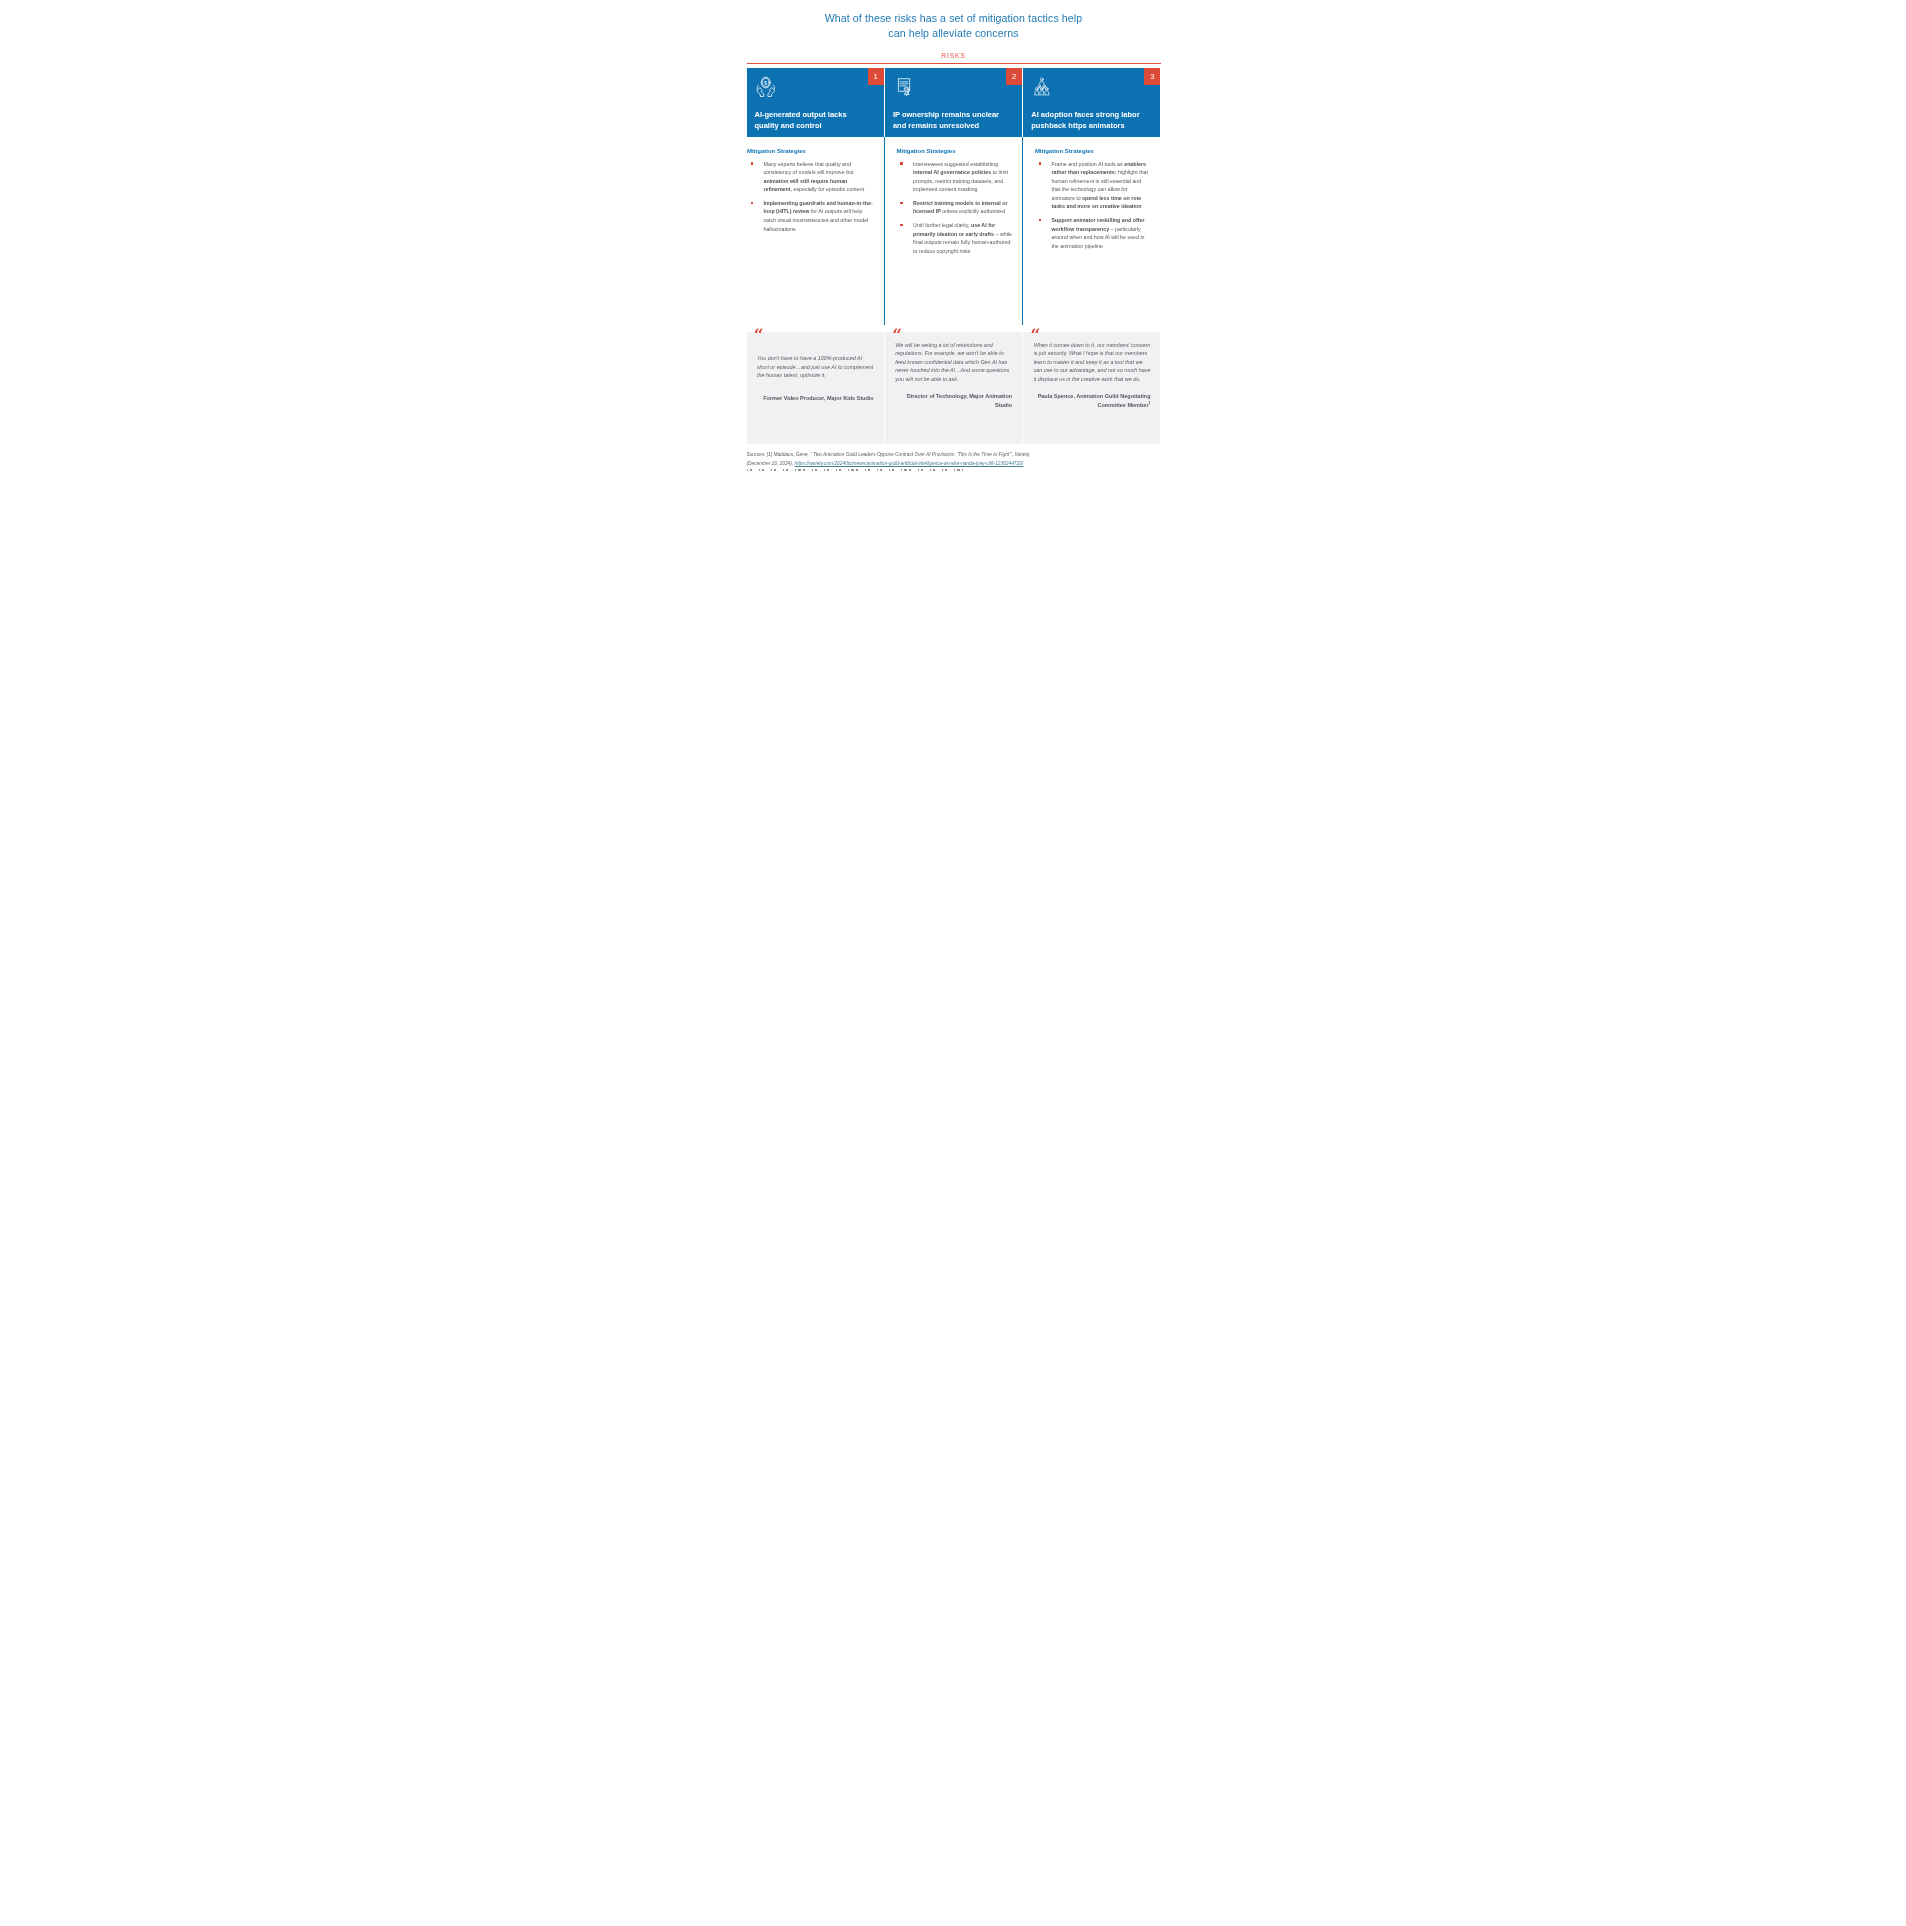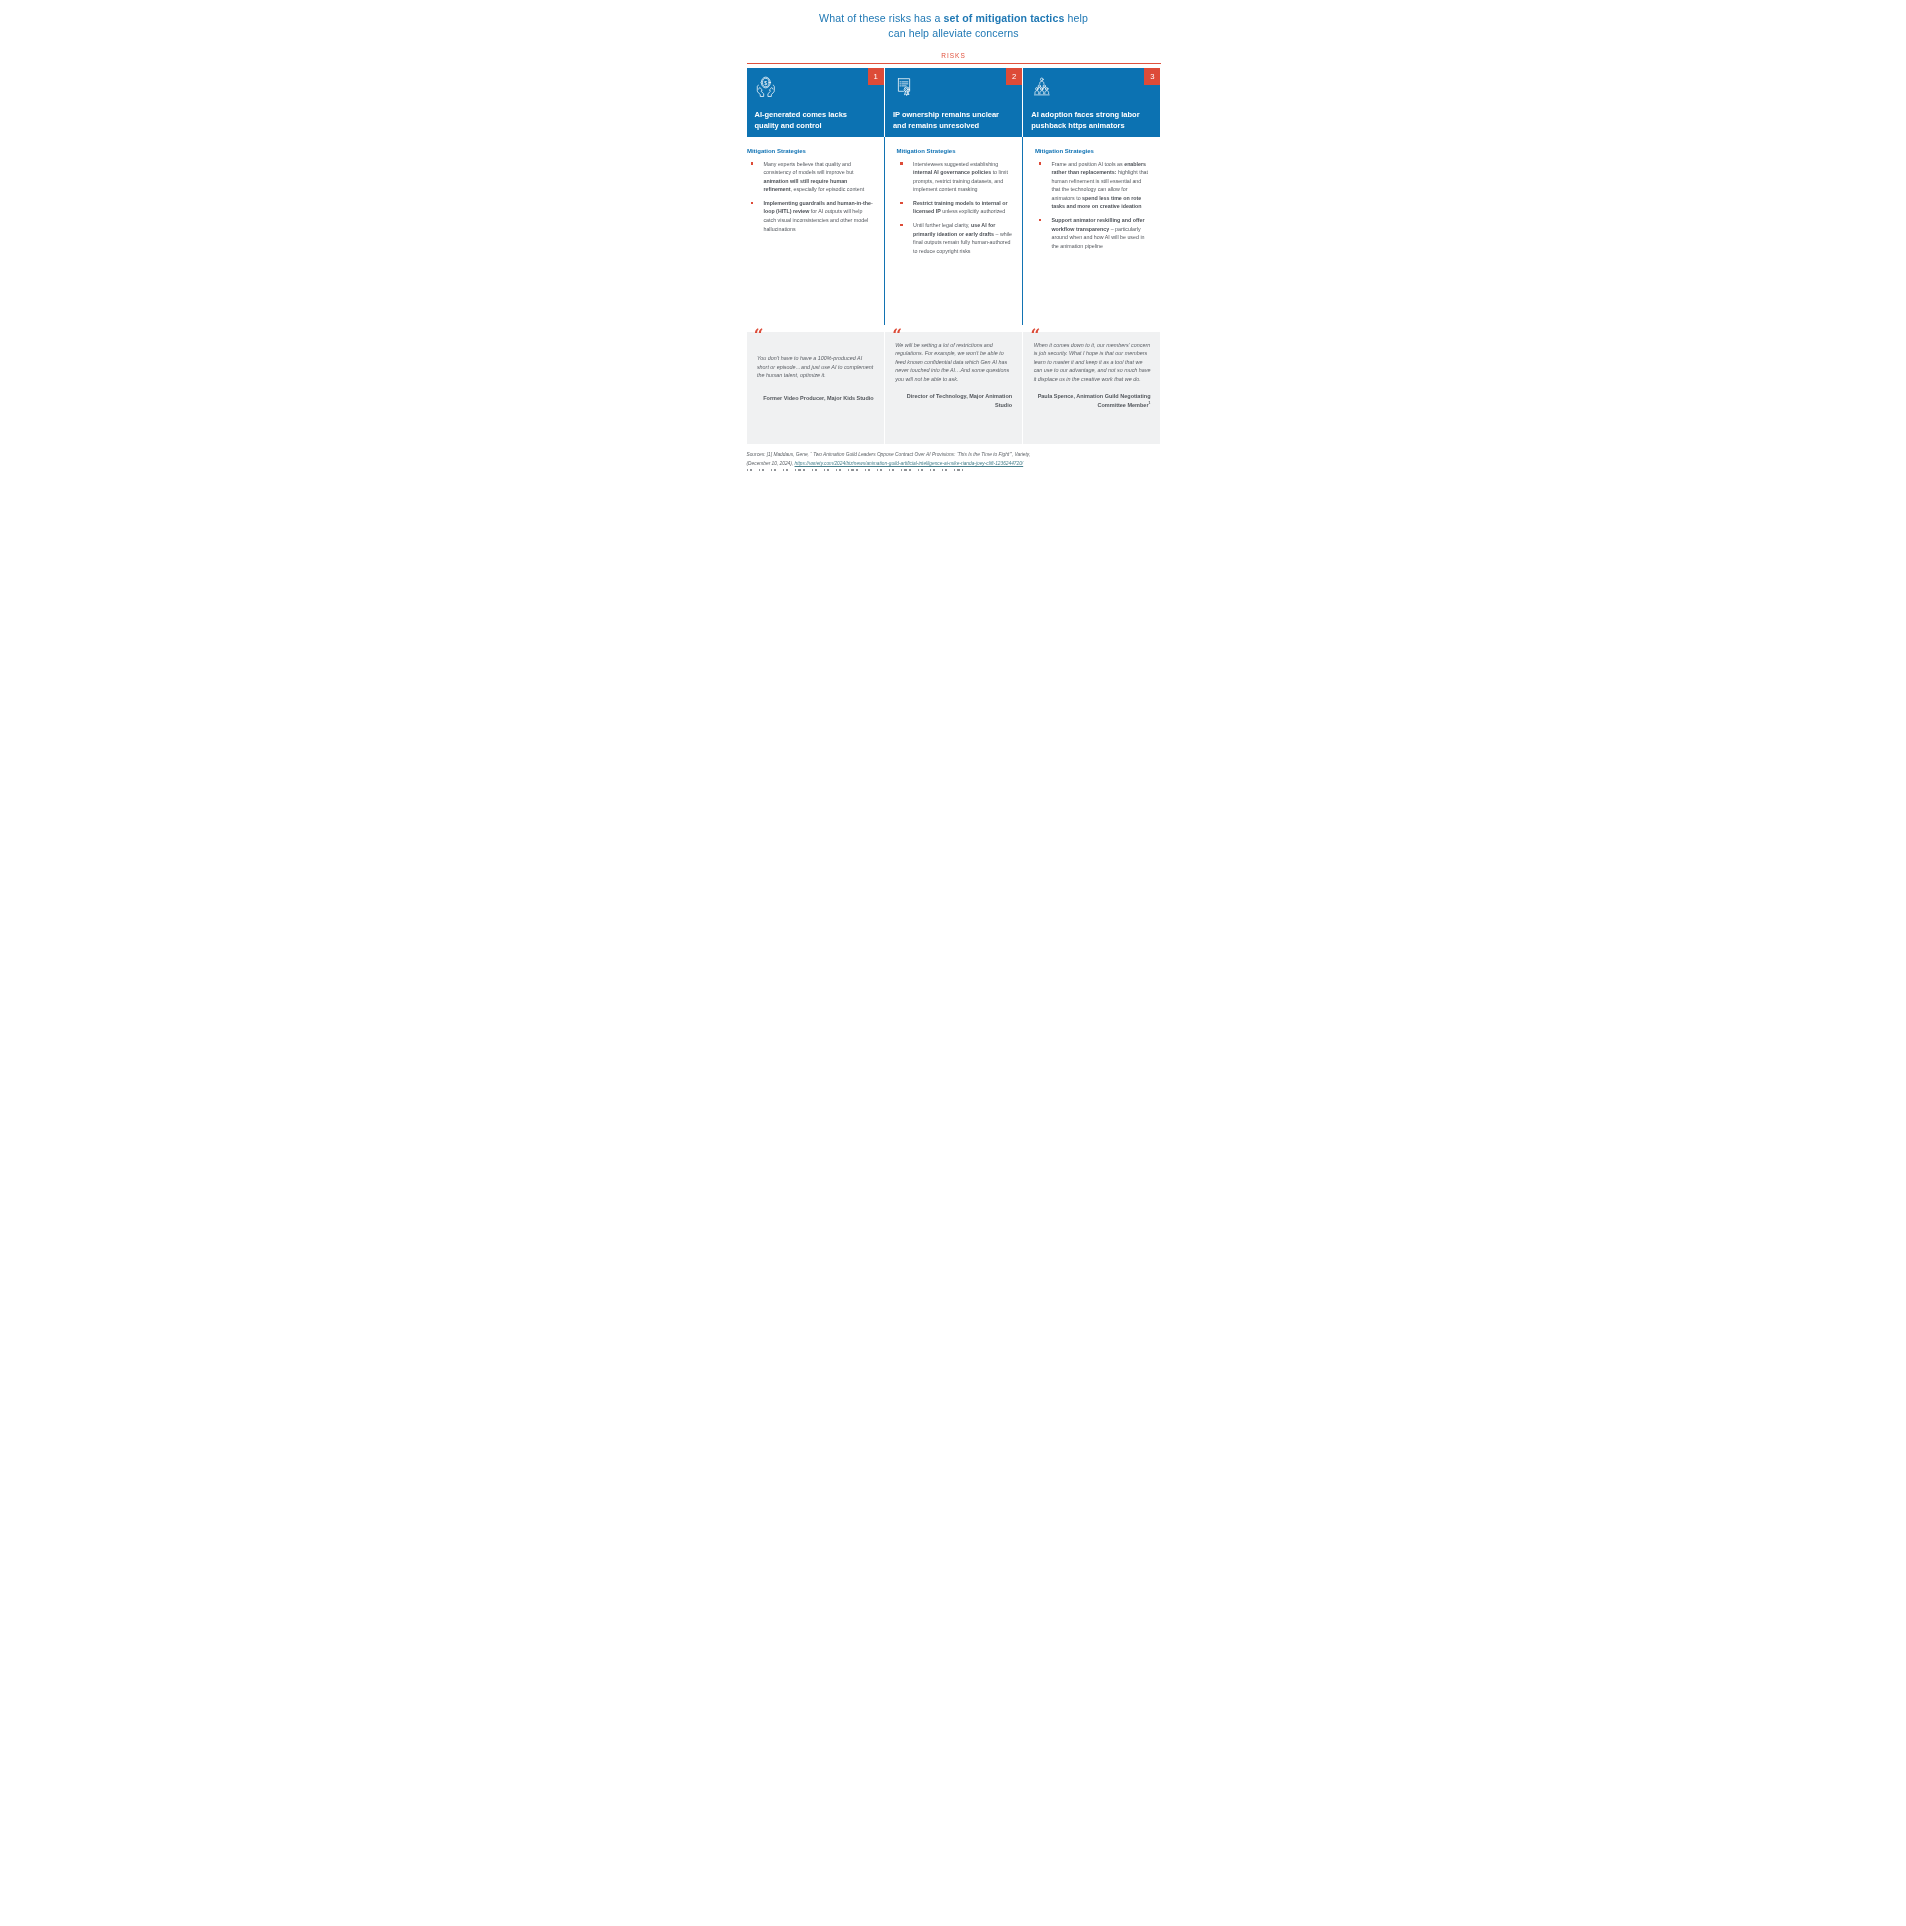--- a/index.html
+++ b/index.html
@@ -7,21 +7,21 @@
   body { font-family:"Liberation Sans", sans-serif; }
   .page {
     width:477px; min-height:513px; margin:0 auto; background:#fff;
     padding:10.8px 31px 9.2px 32px; position:relative;
   }
   
   .title {
     text-align:center; color:#1F78B4; font-size:10.6px; font-weight:300;
     line-height:1.42; letter-spacing:0.1px;
   }
-  .title b { font-weight:700; }
+  .title b { font-weight:400; }
   
   .risks-label {
     margin-top:10.8px; text-align:center; color:#E0503C; font-size:6.5px;
     font-weight:500; letter-spacing:1px;
   }
   .red-rule { margin-top:4.2px; height:1.2px; background:#E0503C; }
   
   .grid { margin-top:3.9px; display:grid; grid-template-columns:repeat(3,1fr); column-gap:1.2px; }
   .col { display:flex; flex-direction:column; }
   
@@ -108,21 +108,21 @@
           <svg viewBox="0 0 48 48" fill="none" stroke="#ffffff" stroke-width="1.7" stroke-linecap="round" stroke-linejoin="round">
             <ellipse cx="24" cy="14.5" rx="10" ry="12"></ellipse>
             <ellipse cx="24" cy="14.5" rx="7.3" ry="9.4"></ellipse>
             <text x="24" y="19" text-anchor="middle" font-size="12" fill="#ffffff" stroke="none" font-family="Liberation Sans, sans-serif">$</text>
             <circle cx="12.8" cy="14.5" r="0.8" fill="#fff" stroke="none"></circle>
             <circle cx="35.2" cy="14.5" r="0.8" fill="#fff" stroke="none"></circle>
             <path d="M7.5,20.5 c-1.6,0.4 -2.4,1.6 -2.4,3.2 v9 c0,1.8 0.8,3.2 2.2,4.4 l4.4,3.9 v4.5 h7.6 v-6 l-5.8,-5.6 2.6,-3 -5.3,-5.2 c-1.6,0.8 -2.6,1.9 -2.8,3.3"></path>
             <path d="M40.5,20.5 c1.6,0.4 2.4,1.6 2.4,3.2 v9 c0,1.8 -0.8,3.2 -2.2,4.4 l-4.4,3.9 v4.5 h-7.6 v-6 l5.8,-5.6 -2.6,-3 5.3,-5.2 c1.6,0.8 2.6,1.9 2.8,3.3"></path>
           </svg>
         </div>
-        <div class="card-heading">AI-generated comes lacks quality and control</div>
+        <div class="card-heading">AI-generated output lacks quality and control</div>
       </div>
 
       <div class="mit-block">
         <div class="mit-title">Mitigation Strategies</div>
         <ul class="bullets">
           <li>
               <span class="bullet-marker"></span>
               <span class="bullet-text"><span>Many experts believe that quality and consistency of models will improve but </span><b>animation will still require human refinement</b><span>, especially for episodic content</span></span>
             </li>
           <li>

